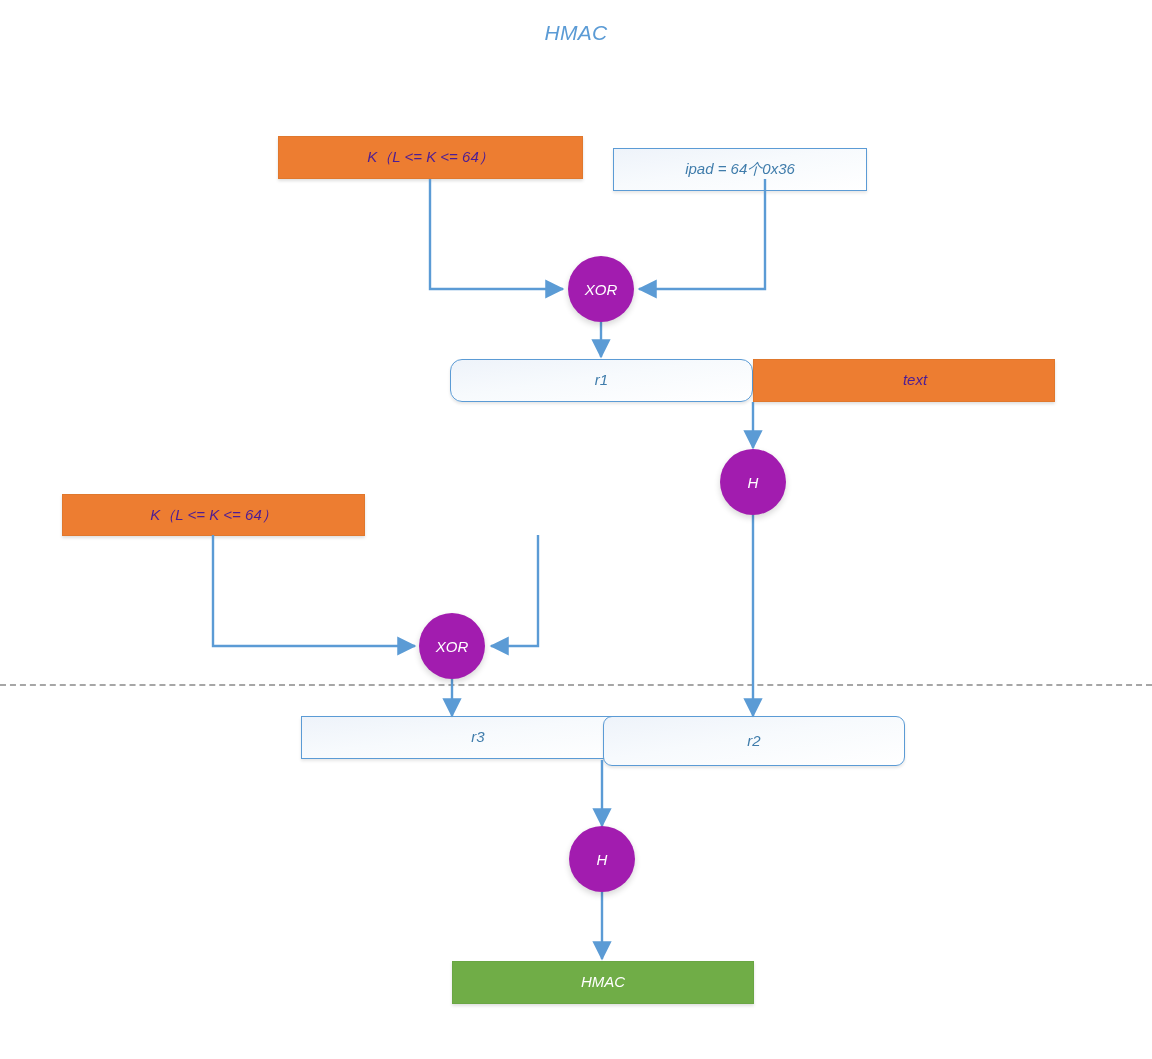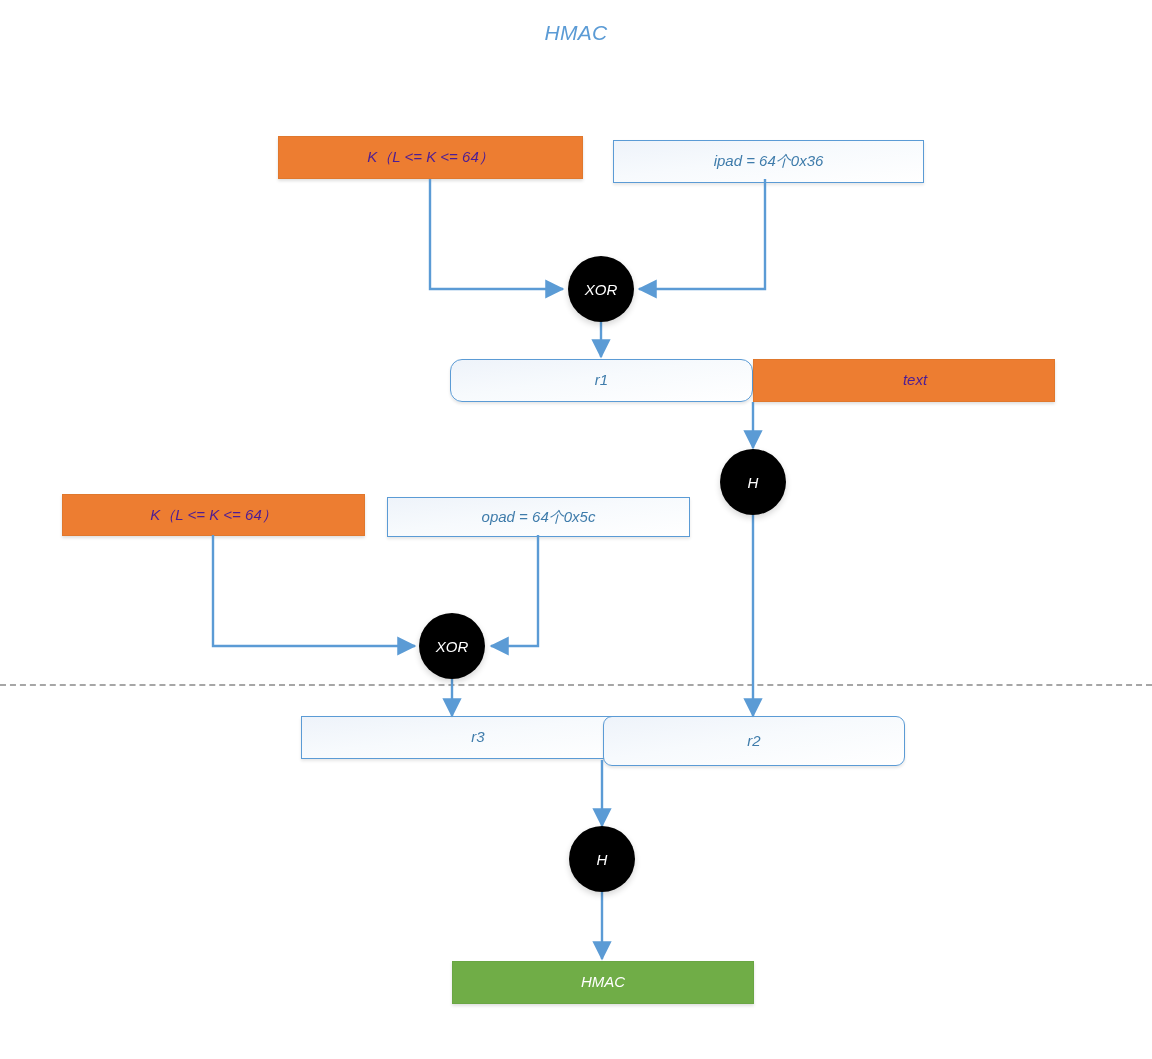--- a/index.html
+++ b/index.html
@@ -59,21 +59,21 @@
     background: #70ad47;
     color: #ffffff;
     border: 1px solid #6aa644;
     box-shadow: 0 2px 3px rgba(0,0,0,0.13);
   }
   
   .circle {
     position: absolute;
     box-sizing: border-box;
     border-radius: 50%;
-    background: #000000;
+    background: #a21caf;
     color: #ffffff;
     display: flex;
     align-items: center;
     justify-content: center;
     font-size: 15px;
     box-shadow: 0 3px 6px rgba(0,0,0,0.16);
     z-index: 5;
   }
   
   #wires {
@@ -130,21 +130,21 @@
       <path d="M602,760 L602,826" marker-end="url(#ah)"></path>
 
       <path d="M602,892 L602,959" marker-end="url(#ah)"></path>
     </g>
   </svg>
 
   <div class="node node-orange" style="left:278px; top:136px; width:305px; height:43px;">
     <span>K（L &lt;= K &lt;= 64）</span>
   </div>
 
-  <div class="node node-light" style="left:613px; top:140px; width:311px; height:43px;">
+  <div class="node node-light" style="left:613px; top:148px; width:254px; height:43px;">
     <span>ipad = 64个0x36</span>
   </div>
 
   <div class="circle" style="left:568px; top:256px; width:66px; height:66px;">
     <span>XOR</span>
   </div>
 
   <div class="node node-light" style="left:450px; top:359px; width:303px; height:43px;border-radius:12px;">
     <span>r1</span>
   </div>
@@ -154,23 +154,20 @@
   </div>
 
   <div class="circle" style="left:720px; top:449px; width:66px; height:66px;">
     <span>H</span>
   </div>
 
   <div class="node node-orange" style="left:62px; top:494px; width:303px; height:42px;">
     <span>K（L &lt;= K &lt;= 64）</span>
   </div>
 
-  <div class="node node-light" style="left:387px; top:497px; width:303px; height:40px;">
-    <span>opad = 64个0x5c</span>
-  </div>
 
   <div class="circle" style="left:419px; top:613px; width:66px; height:66px;">
     <span>XOR</span>
   </div>
 
   <div class="node node-light" style="left:301px; top:716px; width:354px; height:43px;">
     <span>r3</span>
   </div>
 
   <div class="node node-light" style="left:603px; top:716px; width:302px; height:50px;border-radius:9px;">

